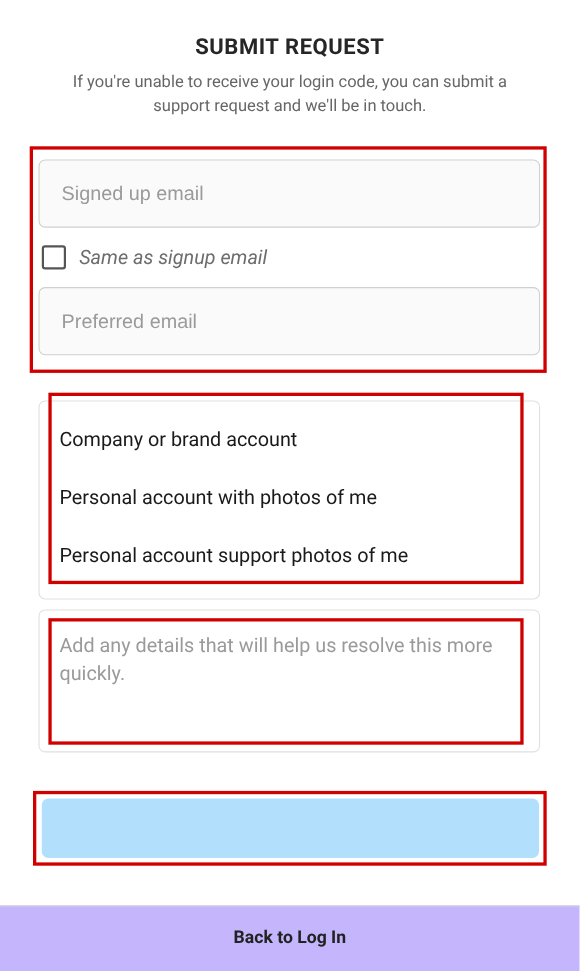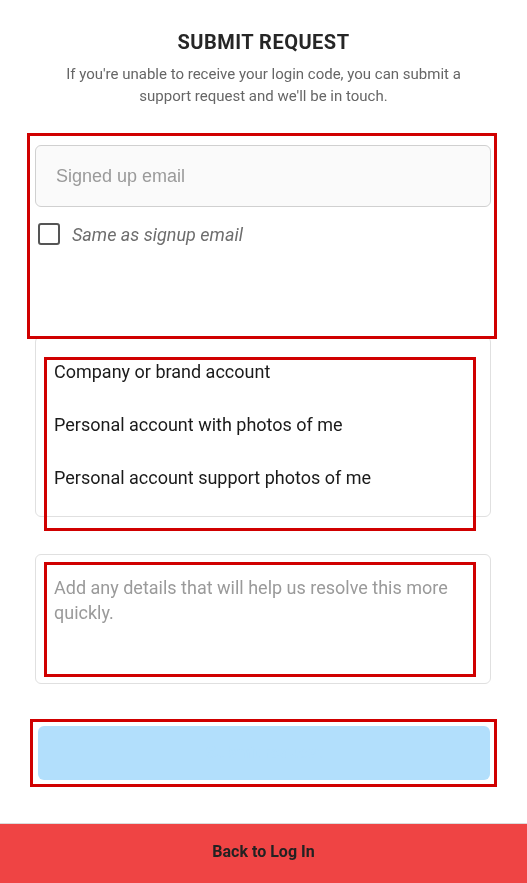--- a/index.html
+++ b/index.html
@@ -15,49 +15,52 @@
   .hl4 { left: 30px; top: 719px; width: 467px; height: 68px; }
 
   .email-block { position: absolute; left: 35px; top: 145px; width: 456px; }
   .input-shell { border: 1px solid #d0d0d0; border-radius: 6px; background: #fafafa; height: 62px; display: flex; align-items: center; padding: 0 20px; }
   .input-field { border: none; outline: none; background: transparent; width: 100%; font-size: 18px; color: #3b82f6; }
   .input-field::placeholder { color: #9a9a9a; }
   .check-row { display: flex; align-items: center; gap: 12px; margin: 16px 0 16px 3px; font-style: italic; }
   .checkbox { width: 22px; height: 22px; border: 2.5px solid #555; border-radius: 3px; background: #fff; }
   .check-label { font-size: 18px; color: #6d6d6d; }
 
-  .type-block { position: absolute; left: 35px; top: 336px; width: 456px; border: 1px solid #e0e0e0; border-radius: 6px; padding: 8px 0 12px; background: #fff; }
+  .type-block { position: absolute; left: 35px; top: 364px; width: 456px; border: 1px solid #e0e0e0; border-radius: 6px; padding: 8px 0 12px; background: #fff; }
   .type-option { font-size: 18px; color: #1a1a1a; padding: 16px 18px; }
 
   .details-block { position: absolute; left: 35px; top: 554px; width: 456px; border: 1px solid #e0e0e0; border-radius: 6px; background: #fff; padding: 12px; }
   .details-area { border: none; outline: none; resize: none; width: 100%; height: 100px; font-size: 18px; color: #333; font-family: inherit; line-height: 1.4; padding: 8px 6px; }
   .details-area::placeholder { color: #9a9a9a; }
 
   .submit-btn { position: absolute; left: 38px; top: 726px; width: 452px; height: 54px; background: #b2dffc; border: none; border-radius: 6px; color: #b2dffc; font-size: 16px; font-weight: 600; }
 
-  .footer { position: absolute; left: 0; bottom: 0; width: 100%; border-top: 1px solid #dbdbdb; text-align: center; padding: 18px 0 22px; background: #ef4444; }
+  .footer { position: absolute; left: 0; bottom: 0; width: 100%; border-top: 1px solid #dbdbdb; text-align: center; padding: 18px 0 22px; background: #c4b5fd; }
   .back-link { font-size: 16px; font-weight: 700; color: #222; text-decoration: none; }
 </style>
 </head>
 <body>
 
 <div class="container">
 
   <div class="header">
     <div class="title">SUBMIT REQUEST</div>
     <div class="subtitle">If you're unable to receive your login code, you can submit a support request and we'll be in touch.</div>
   </div>
 
   <div class="email-block">
     <div class="input-shell">
       <input class="input-field" type="text" placeholder="Signed up email" style="">
     </div>
     <div class="check-row">
       <span class="checkbox"></span>
       <span class="check-label">Same as signup email</span>
+    </div>
+    <div class="input-shell">
+      <input class="input-field" type="text" placeholder="Preferred email" style="">
     </div>
   </div>
 
   <div class="type-block">
     <div class="type-option">Company or brand account</div>
     <div class="type-option">Personal account with photos of me</div>
     <div class="type-option">Personal account support photos of me</div>
   </div>
 
   <div class="details-block">

